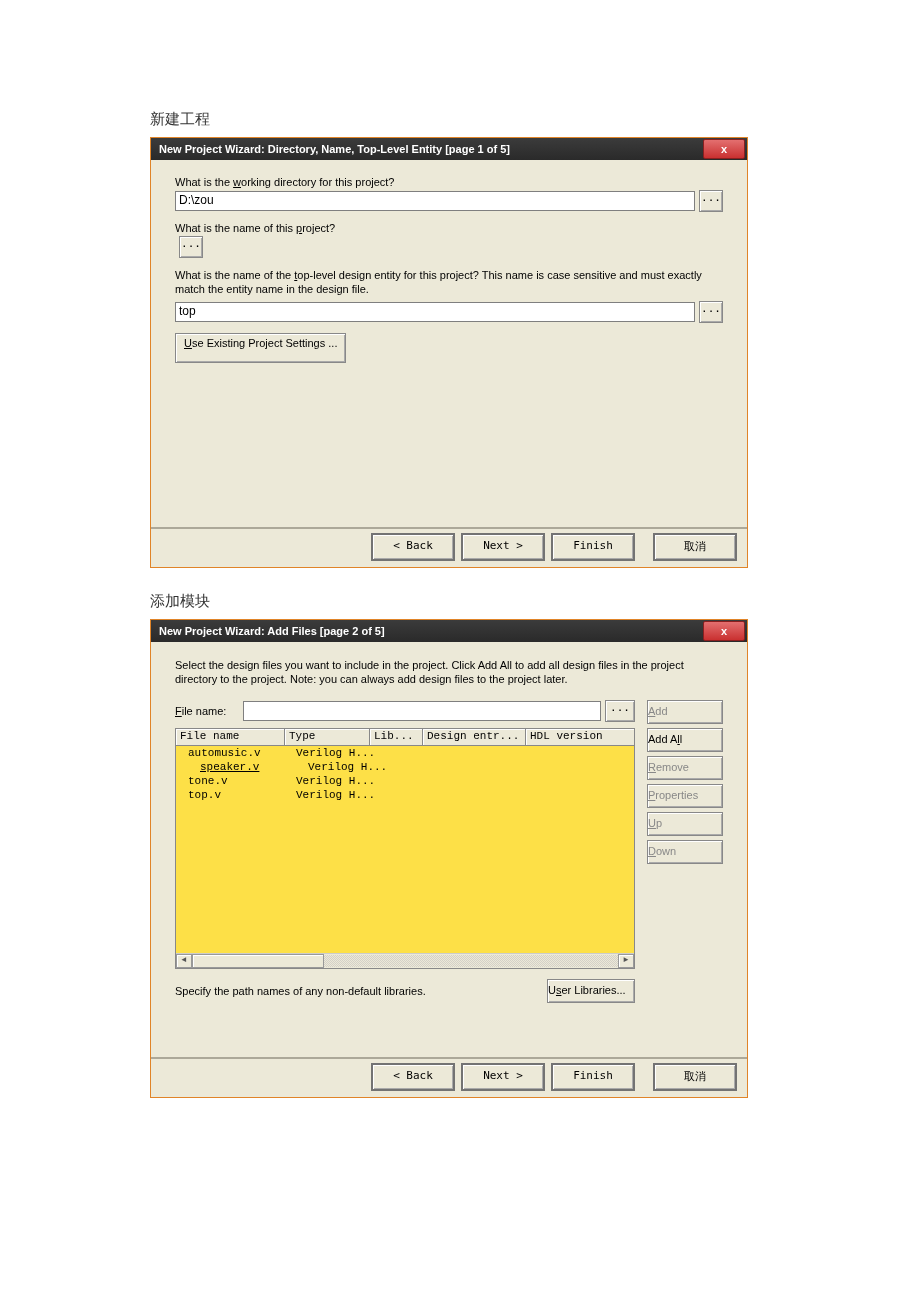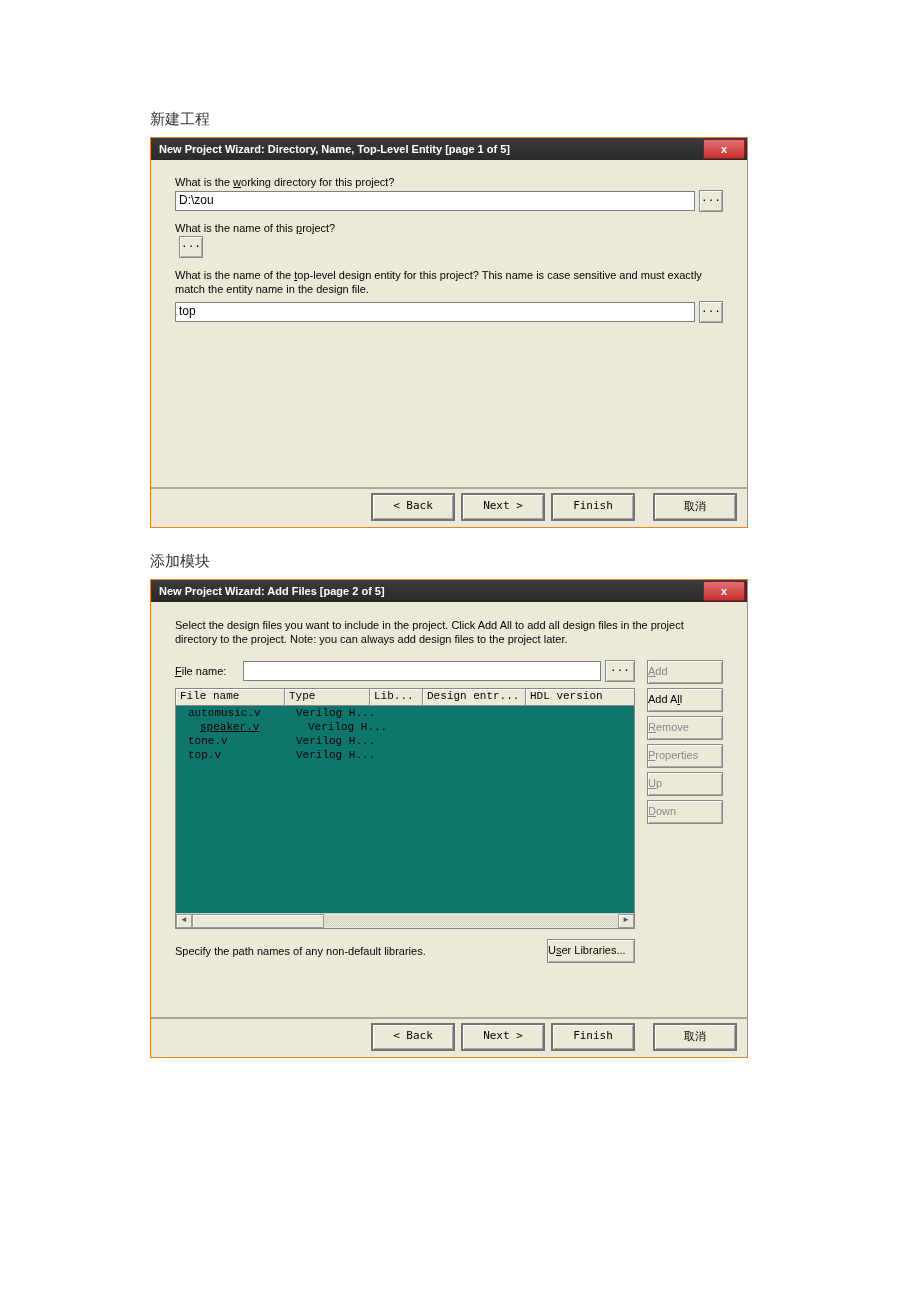--- a/index.html
+++ b/index.html
@@ -179,21 +179,21 @@
     height: 16px;
   }
   .th {
     border-right: 1px solid #888;
     padding: 1px 4px;
     box-shadow: inset 1px 1px 0 #fff;
     white-space: nowrap;
     overflow: hidden;
   }
   .table-body {
-    background: #0f766e;
+    background: #fde047;
     border: 1px solid #888;
     border-top: none;
     height: 220px;
     font-family: "Courier New", monospace;
     font-size: 11px;
     padding: 1px 0;
     position: relative;
   }
   .tr {
     display: flex;
@@ -273,20 +273,25 @@
       </div>
 
       <div class="desc">
         <span>What is the name of the </span><span class="underline">t</span><span>op-level design entity for this project? This name is case sensitive and must exactly match the entity name in the design file.</span>
       </div>
       <div class="row">
         <div class="input-box">top</div>
         <div class="browse-btn">...</div>
       </div>
 
+      <div class="row" style="margin-top:4px;">
+        <div class="std-btn" style="min-width:auto; width:auto; padding:3px 8px;">
+          <span class="underline">U</span><span>se Existing Project Settings ...</span>
+        </div>
+      </div>
 
       <div class="spacer-large"></div>
     </div>
     <div class="footer-line"></div>
     <div class="footer-area">
       <div class="nav-btn">&lt; Back</div>
       <div class="nav-btn">Next &gt;</div>
       <div class="nav-btn">Finish</div>
       <div class="nav-btn cancel">取消</div>
     </div>

